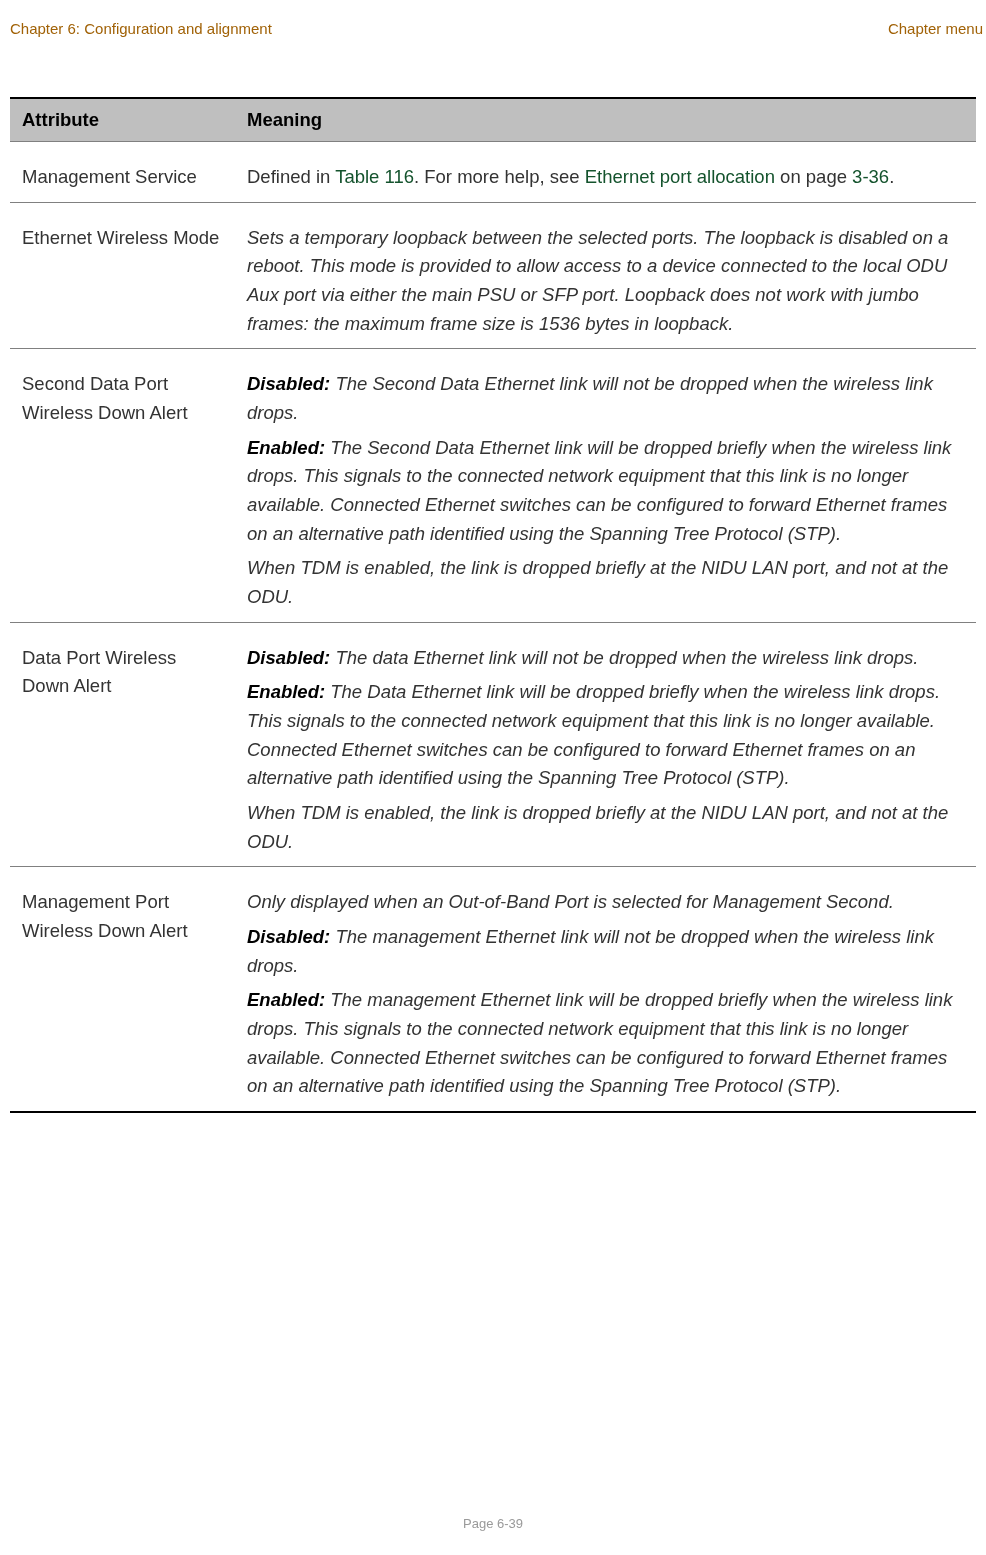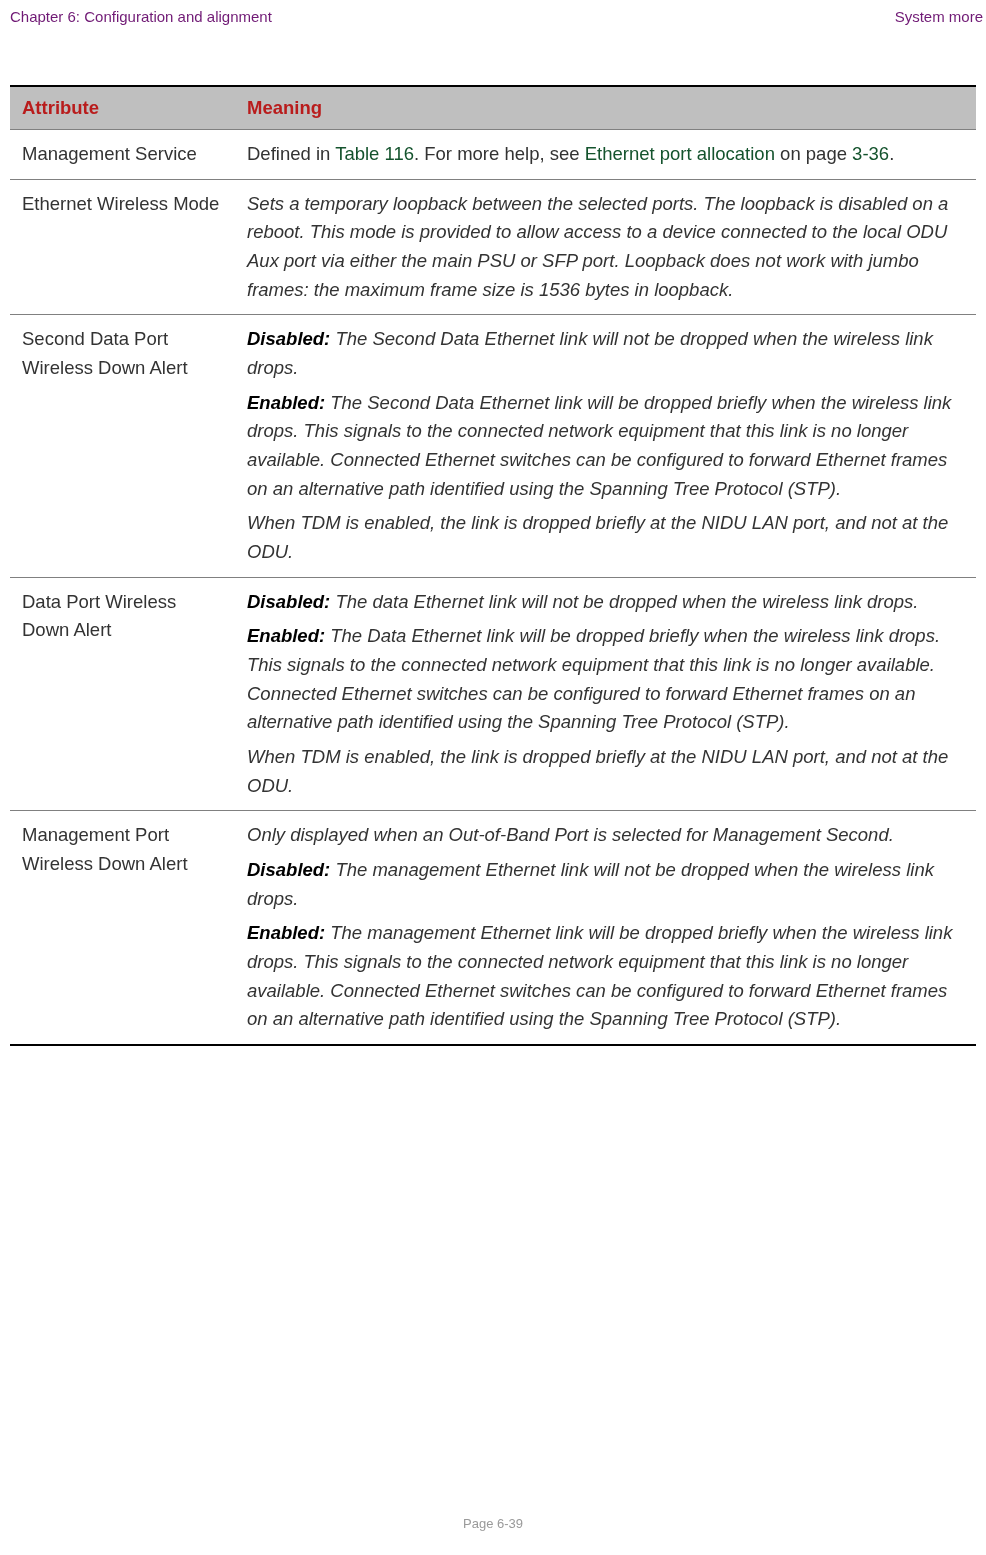--- a/index.html
+++ b/index.html
@@ -11,50 +11,50 @@
       font-family: Arial, Helvetica, sans-serif;
       background: #ffffff;
       width: 986px;
       height: 1555px;
       position: relative;
       color: #333333;
     }
     .page-header {
       display: flex;
       justify-content: space-between;
-      padding: 8px 3px 0 10px;
+      padding: 20px 3px 0 10px;
       font-size: 15px;
-      color: #701a75;
+      color: #a16207;
     }
     .content {
       padding: 60px 10px 0 10px;
     }
     table {
       width: 100%;
       border-collapse: collapse;
       border-top: 2px solid #000000;
       border-bottom: 2px solid #000000;
     }
     thead th {
       background: #bfbfbf;
       text-align: left;
       font-weight: bold;
       font-size: 18.5px;
-      color: #b91c1c;
+      color: #000000;
       padding: 10px 10px 10px 12px;
       border-bottom: 1px solid #808080;
     }
     thead th:first-child {
       width: 225px;
     }
     tbody td {
       vertical-align: top;
       font-size: 18.5px;
       color: #333333;
-      padding: 10px 10px 10px 12px;
+      padding: 21px 10px 10px 12px;
       border-bottom: 1px solid #808080;
       line-height: 1.55;
       margin-top: 12px;
     }
     tbody tr:last-child td {
       border-bottom: none;
     }
     .link {
       color: #14532d;
     }
@@ -76,21 +76,21 @@
     b {
       color: #000000;
       font-weight: bold;
     }
   </style>
 </head>
 <body>
 
 <div class="page-header">
   <span>Chapter 6:  Configuration and alignment</span>
-  <span>System more</span>
+  <span>Chapter menu</span>
 </div>
 
 <div class="content">
   <table>
     <thead>
       <tr>
         <th>Attribute</th>
         <th>Meaning</th>
       </tr>
     </thead>

